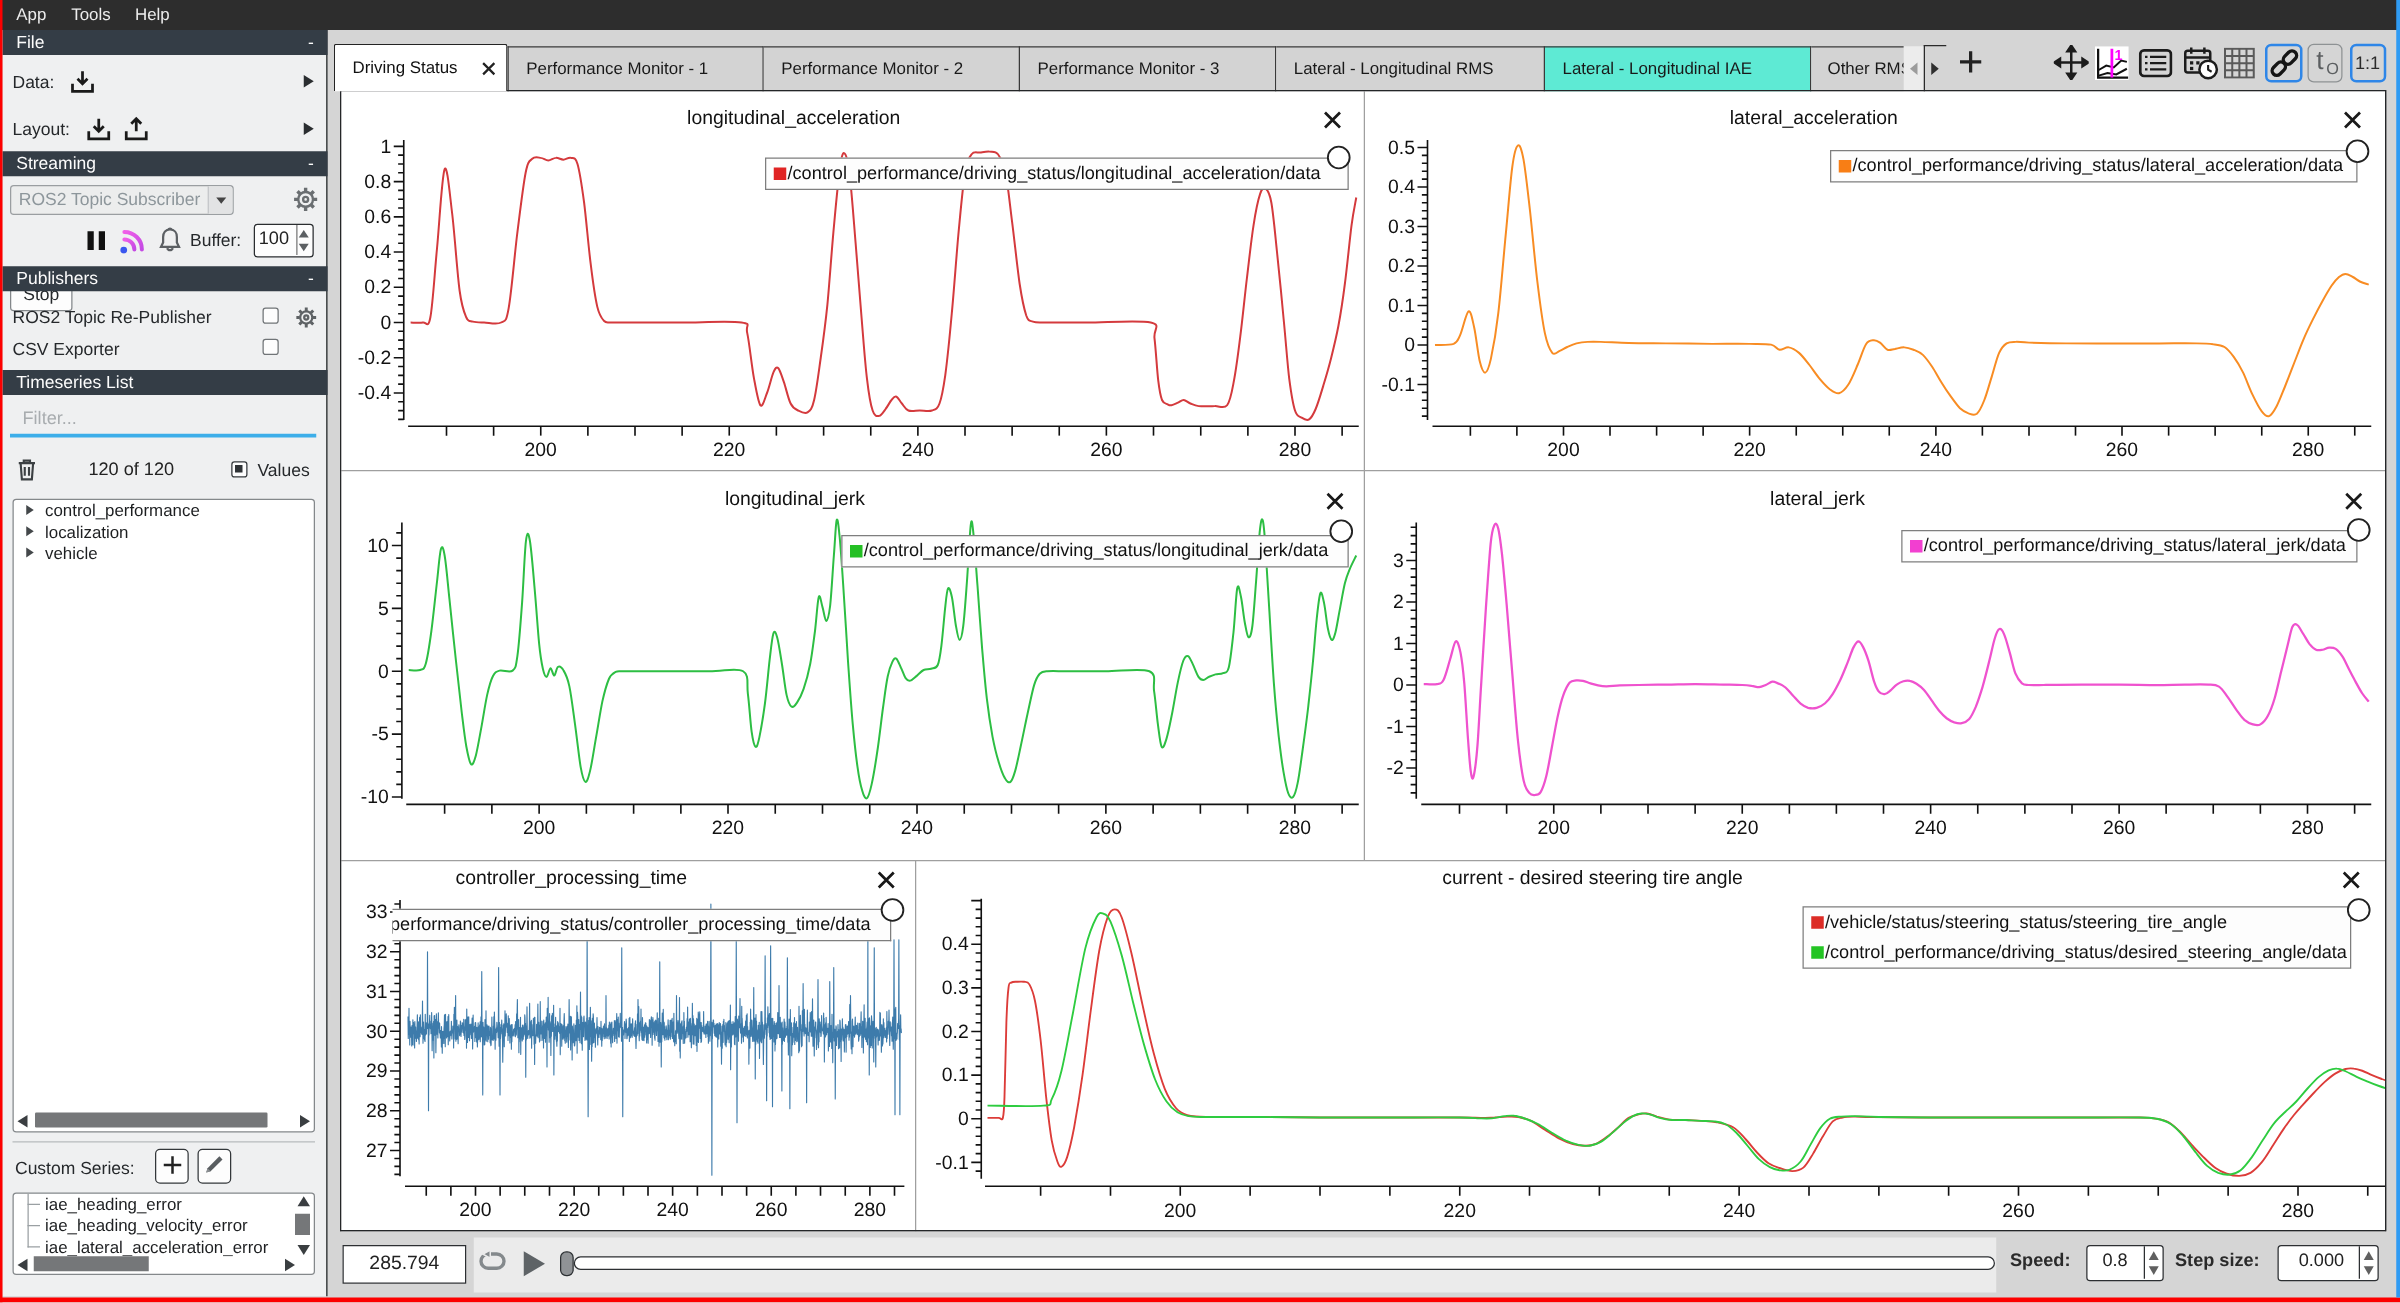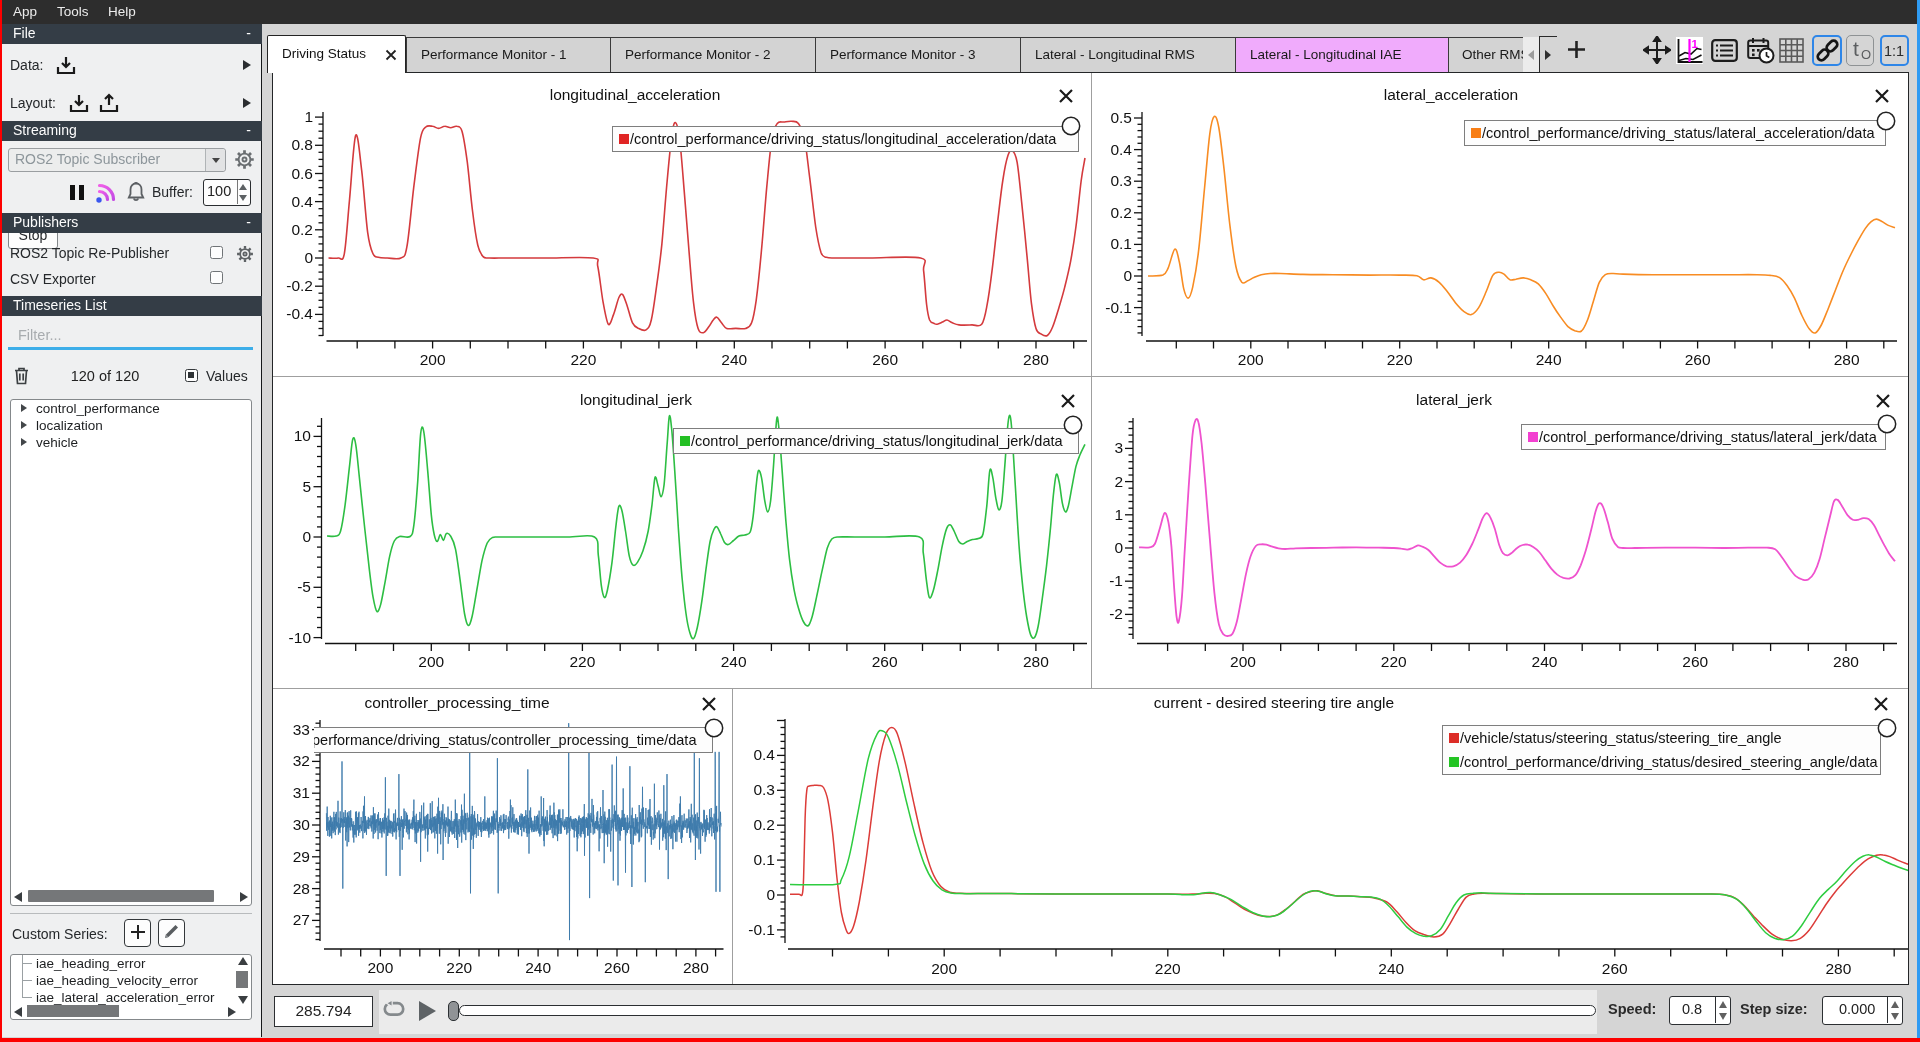--- a/index.html
+++ b/index.html
@@ -31,21 +31,21 @@
     <path d="M2 12 V18 H18 V12" stroke="#1a1a1a" stroke-width="2.2" fill="none"></path>
     <path d="M10 2 V11 M6 8 L10 12 L14 8" stroke="#1a1a1a" stroke-width="2.2" fill="none"></path>
   </svg>
 <svg class="abs" style="left:99px;top:93px;" width="20" height="20" viewBox="0 0 20 20">
     <path d="M2 12 V18 H18 V12" stroke="#1a1a1a" stroke-width="2.2" fill="none"></path>
     <path d="M10 12 V3 M6 6 L10 2 L14 6" stroke="#1a1a1a" stroke-width="2.2" fill="none"></path>
   </svg>
 <div class="arrowr" style="left:243px;top:98px;"></div>
 
 <div class="hdr" style="top:121px;">Streaming<span class="minus">-</span></div>
-<div class="abs" style="left:8px;top:148px;width:218px;height:24px;background:#eceded;border:1px solid #9a9ea1;border-radius:3px;">
+<div class="abs" style="left:8px;top:148px;width:179px;height:24px;background:#eceded;border:1px solid #9a9ea1;border-radius:3px;">
   <div style="position:absolute;left:6px;top:2px;font-size:14px;color:#8d969b;">ROS2 Topic Subscriber</div>
   <div style="position:absolute;right:0;top:0;width:20px;height:22px;border-left:1px solid #b0b4b6;background:#e2e3e4;border-radius:0 3px 3px 0;"></div>
   <div style="position:absolute;right:5px;top:9px;width:0;height:0;border-top:5px solid #444;border-left:4.5px solid transparent;border-right:4.5px solid transparent;"></div>
 </div>
 <svg class="abs" style="left:234px;top:149px;" width="21" height="21" viewBox="0 0 20 20">
     <g fill="none" stroke="#6a6e71" stroke-width="1.8">
       <circle cx="10" cy="10" r="5.6"></circle>
       <circle cx="10" cy="10" r="1.9"></circle>
     </g>
     <g stroke="#6a6e71" stroke-width="2.6">
@@ -168,21 +168,21 @@
   </div>
 <div class="abs" style="left:611px;top:37px;width:205px;height:36px;background:#d3d3d3;border:1px solid #3a3a3a;border-bottom:none;border-left:none;z-index:2;">
     <div style="position:absolute;left:14px;top:9px;font-size:13.5px;color:#191919;">Performance Monitor - 2</div>
   </div>
 <div class="abs" style="left:816px;top:37px;width:205px;height:36px;background:#d3d3d3;border:1px solid #3a3a3a;border-bottom:none;border-left:none;z-index:2;">
     <div style="position:absolute;left:14px;top:9px;font-size:13.5px;color:#191919;">Performance Monitor - 3</div>
   </div>
 <div class="abs" style="left:1021px;top:37px;width:215px;height:36px;background:#d3d3d3;border:1px solid #3a3a3a;border-bottom:none;border-left:none;z-index:2;">
     <div style="position:absolute;left:14px;top:9px;font-size:13.5px;color:#191919;">Lateral - Longitudinal RMS</div>
   </div>
-<div class="abs" style="left:1236px;top:37px;width:213px;height:36px;background:#f0abfc;border:1px solid #3a3a3a;border-bottom:none;border-left:none;z-index:2;">
+<div class="abs" style="left:1236px;top:37px;width:213px;height:36px;background:#5eead4;border:1px solid #3a3a3a;border-bottom:none;border-left:none;z-index:2;">
     <div style="position:absolute;left:14px;top:9px;font-size:13.5px;color:#191919;">Lateral - Longitudinal IAE</div>
   </div>
 <div class="abs" style="left:1449px;top:37px;width:74px;height:36px;background:#d3d3d3;border:1px solid #3a3a3a;border-bottom:none;border-left:none;border-right:none;z-index:2;overflow:hidden;">
     <div style="position:absolute;left:13px;top:9px;font-size:13.5px;color:#191919;white-space:nowrap;">Other RMS</div>
   </div>
 <div class="abs" style="left:1523px;top:37px;width:16px;height:36px;background:#ececec;z-index:2;"></div>
 <div class="abs" style="left:1528px;top:50px;width:0;height:0;border-right:6px solid #9c9c9c;border-top:5px solid transparent;border-bottom:5px solid transparent;z-index:2;"></div>
 <div class="abs" style="left:1539px;top:36px;width:18px;height:37px;border-left:1.5px solid #2a2a2a;border-top:1.5px solid #2a2a2a;z-index:2;"></div>
 <div class="abs" style="left:1545px;top:50px;width:0;height:0;border-left:6px solid #2f2f2f;border-top:5px solid transparent;border-bottom:5px solid transparent;z-index:2;"></div>
 

